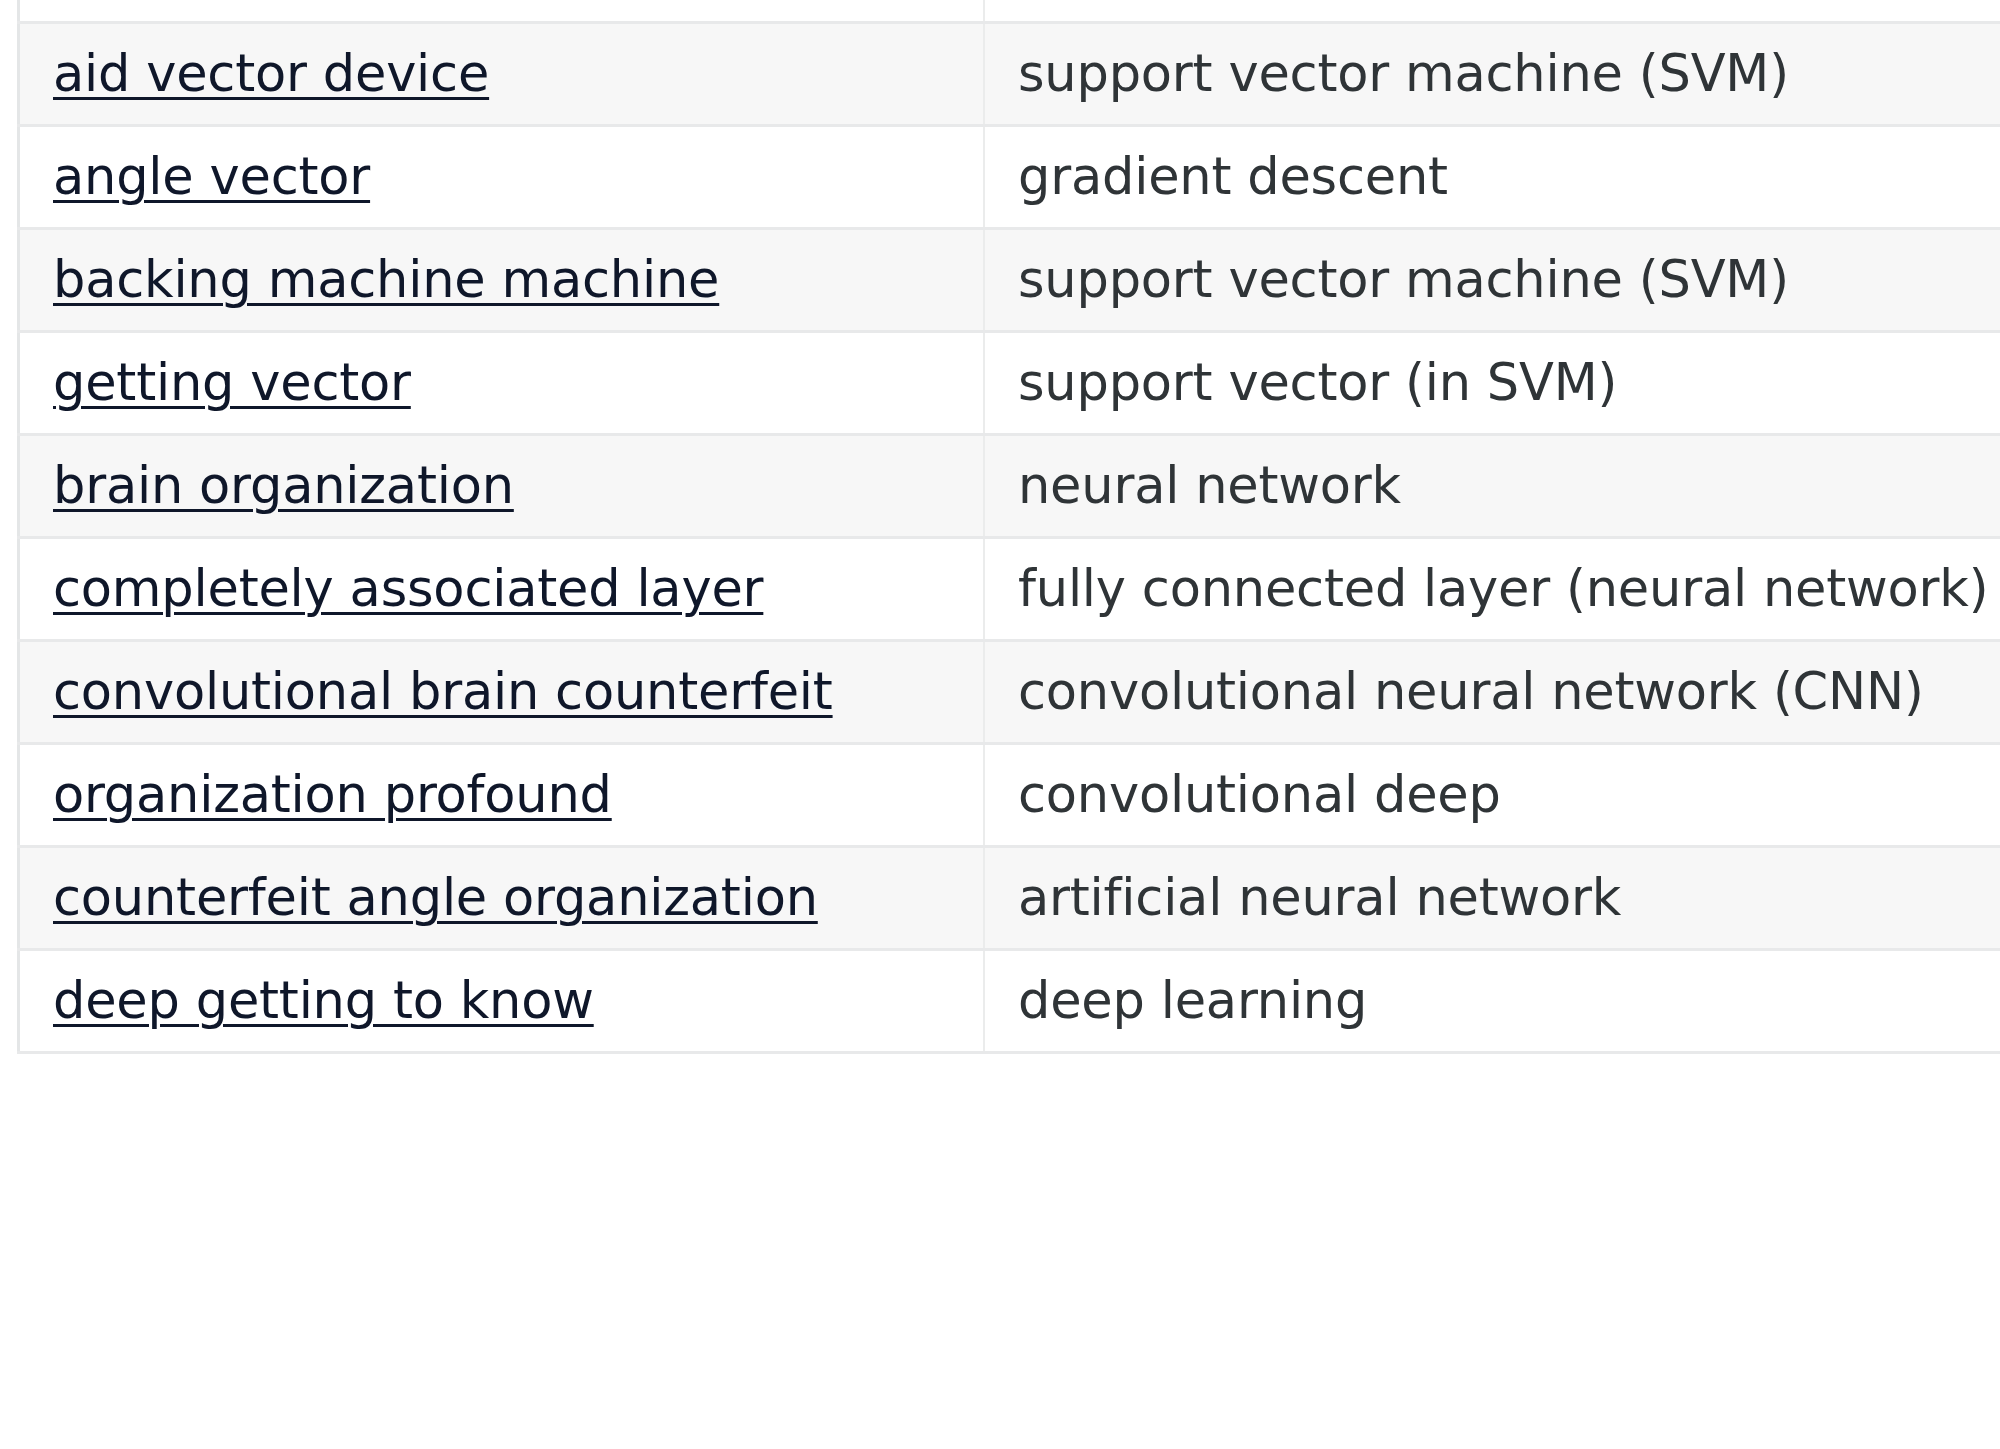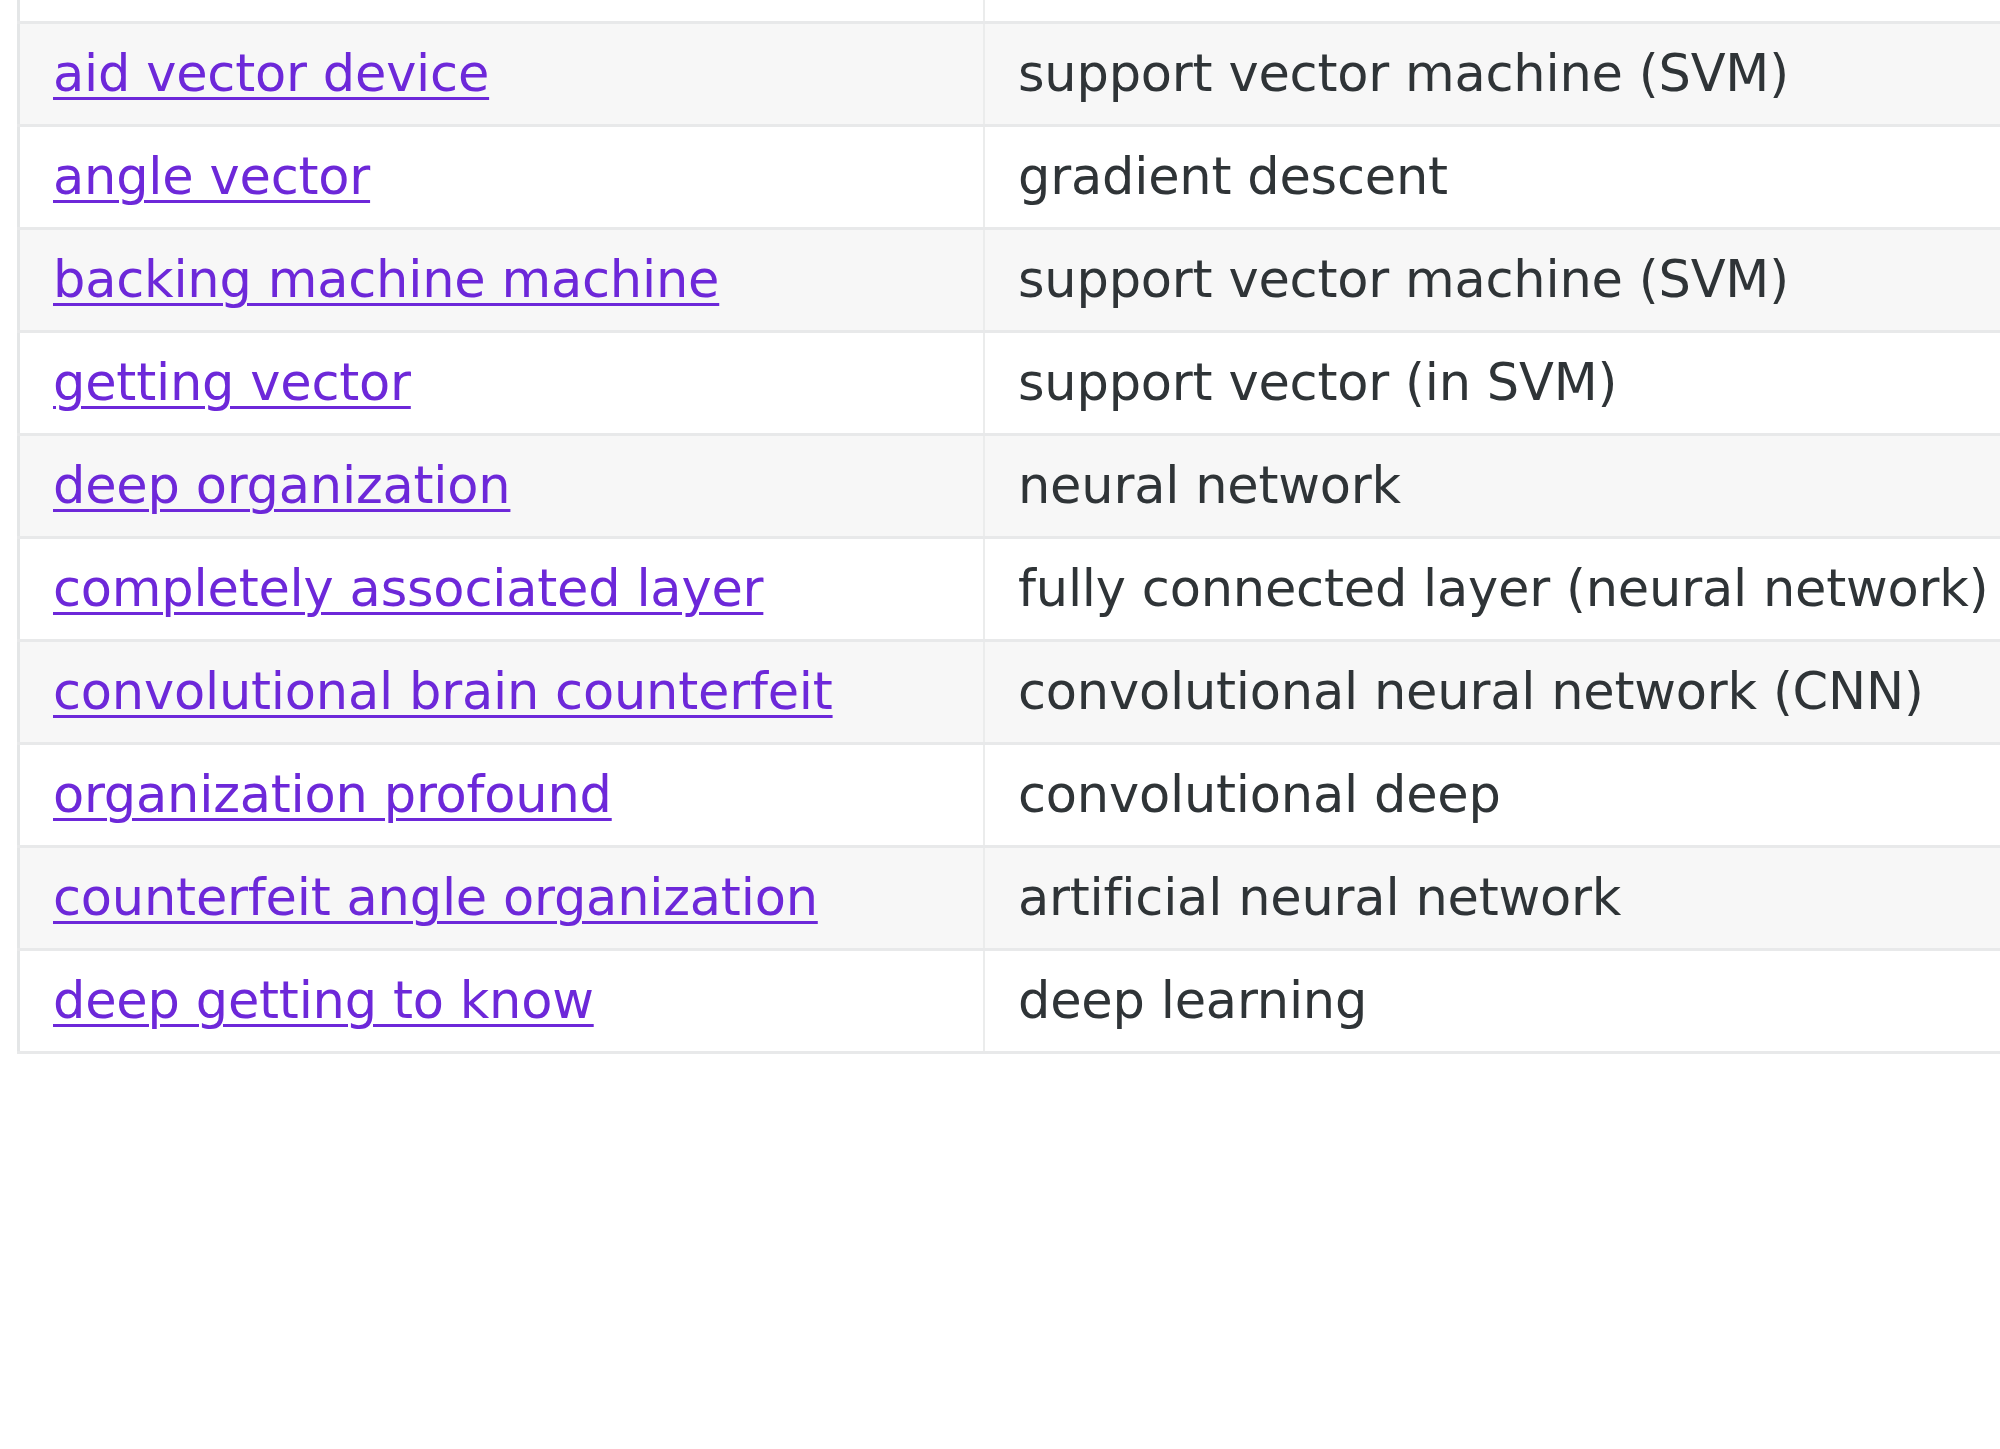--- a/index.html
+++ b/index.html
@@ -57,21 +57,21 @@
     width: 930px;
     border-right: 2px solid #ebecec;
   }
   .col-meaning {
     width: 1025px;
     padding-left: 36px;
     color: #2f3437;
   }
 
   .term-link {
-    color: #6d28d9;
+    color: #0f172a;
     text-decoration: underline;
     text-decoration-thickness: 3px;
     text-underline-offset: 6px;
     cursor: pointer;
   }
 </style>
 </head>
 <body>
 
 <div class="page">
@@ -91,21 +91,21 @@
         </tr>
         <tr class="alt">
           <td class="col-term"><a class="term-link">backing machine machine</a></td>
           <td class="col-meaning">support vector machine (SVM)</td>
         </tr>
         <tr>
           <td class="col-term"><a class="term-link">getting vector</a></td>
           <td class="col-meaning">support vector (in SVM)</td>
         </tr>
         <tr class="alt">
-          <td class="col-term"><a class="term-link">deep organization</a></td>
+          <td class="col-term"><a class="term-link">brain organization</a></td>
           <td class="col-meaning">neural network</td>
         </tr>
         <tr>
           <td class="col-term"><a class="term-link">completely associated layer</a></td>
           <td class="col-meaning">fully connected layer (neural network)</td>
         </tr>
         <tr class="alt">
           <td class="col-term"><a class="term-link">convolutional brain counterfeit</a></td>
           <td class="col-meaning">convolutional neural network (CNN)</td>
         </tr>

